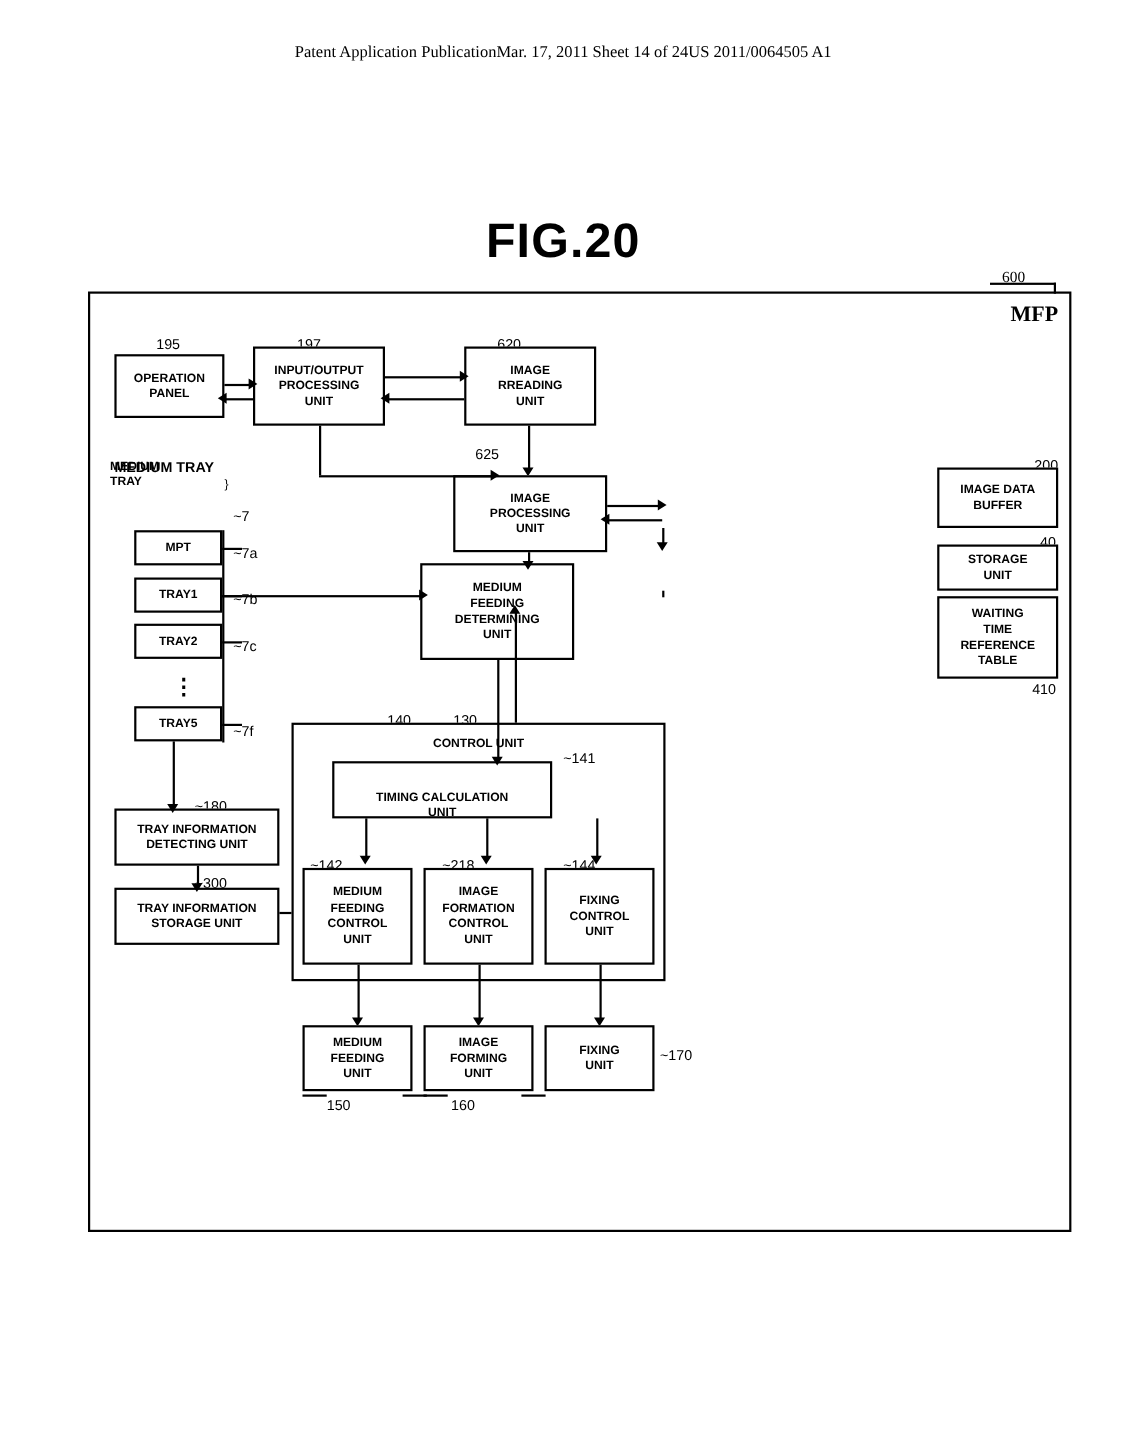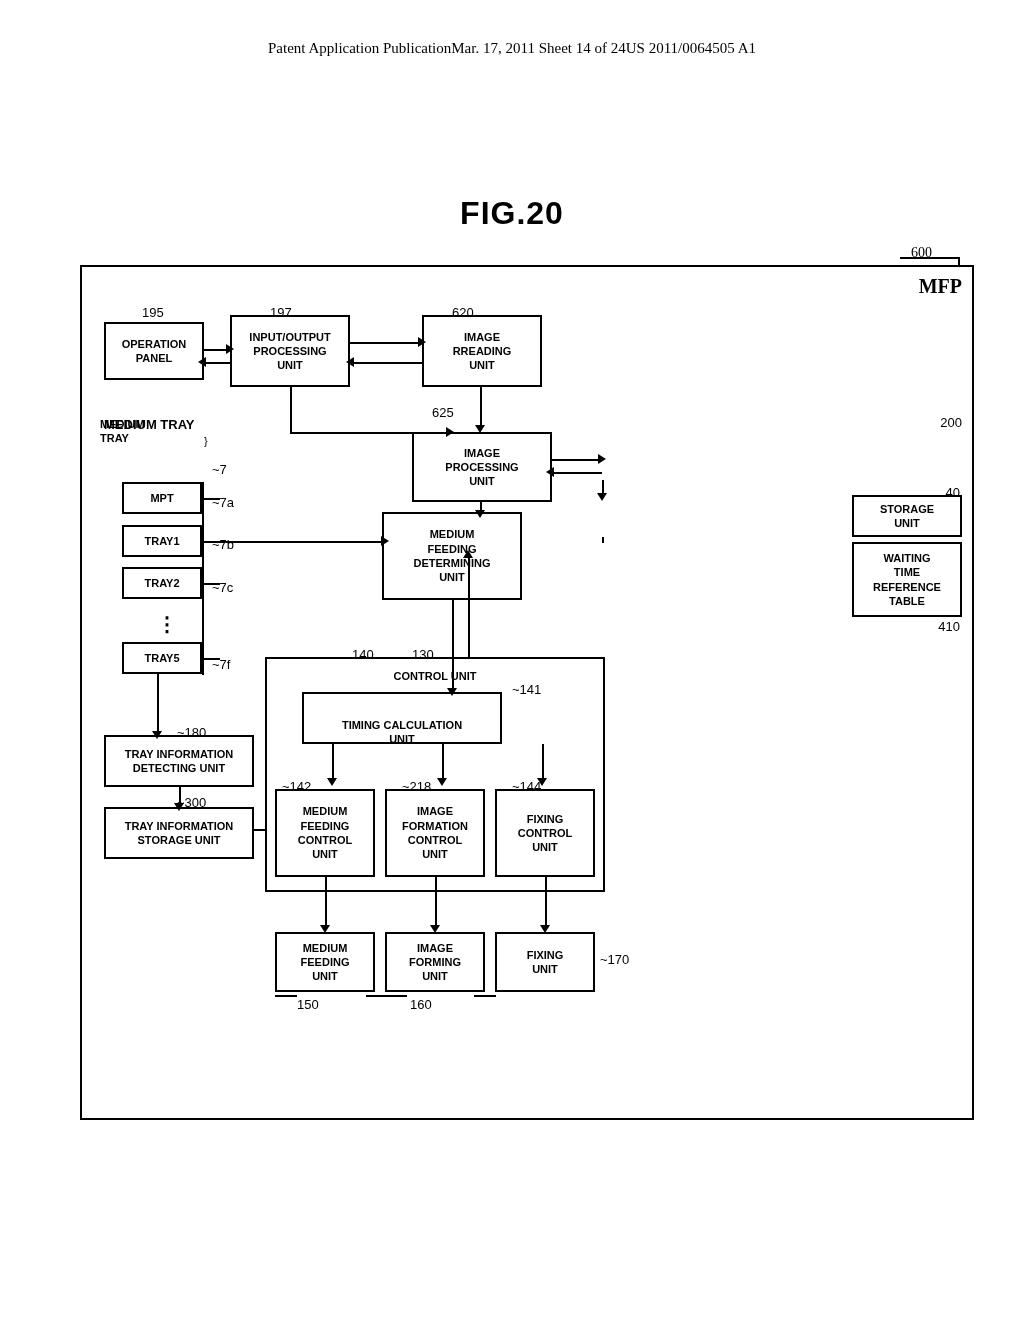--- a/index.html
+++ b/index.html
@@ -24,21 +24,21 @@
       display: flex;
       justify-content: center;
       align-items: baseline;
       font-size: 15px;
     }
     .fig-title {
       position: absolute;
       top: 195px;
       left: 50%;
       transform: translateX(-50%);
-      font-size: 32px;
+      font-size: 44px;
       font-weight: bold;
       font-family: Arial, sans-serif;
       letter-spacing: 1px;
     }
     .diagram-container {
       position: absolute;
       top: 265px;
       left: 80px;
       right: 50px;
       bottom: 200px;
@@ -185,20 +185,24 @@
     <div class="arrowhead-down" style="top:158px; left:393px;"></div>
 
     <div class="box" style="left:330px; top:165px; width:140px; height:70px;">
       <span style="white-space:pre-line;">IMAGE
 PROCESSING
 UNIT</span>
     </div>
 
     <div class="ref-label" style="top:148px; right:10px;">200</div>
 
+    <div class="box" style="right:10px; top:158px; width:110px; height:55px;">
+      <span style="white-space:pre-line;">IMAGE DATA
+BUFFER</span>
+    </div>
 
     <div class="arrow-line" style="top:192px; left:470px; width:50px; height:2px;"></div>
     <div class="arrowhead-right" style="top:187px; left:516px;"></div>
 
     <div class="arrow-line" style="top:205px; left:470px; width:50px; height:2px;"></div>
     <div class="arrowhead-left" style="top:200px; left:464px;"></div>
 
     <div class="ref-label" style="top:218px; right:12px;">40</div>
 
     <div class="box" style="right:10px; top:228px; width:110px; height:42px;">

